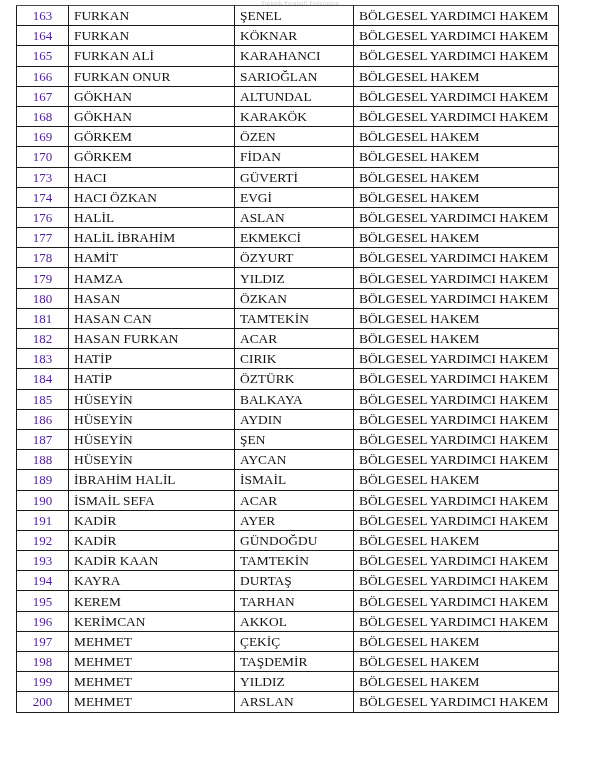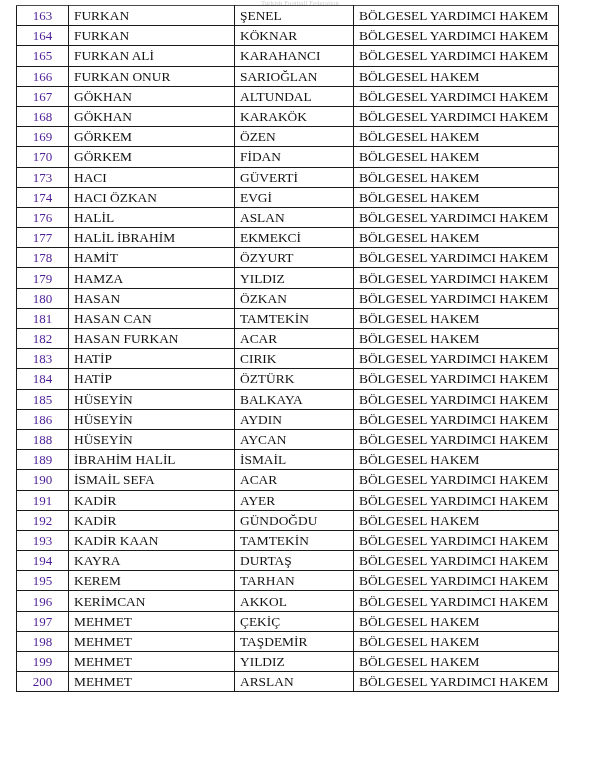--- a/index.html
+++ b/index.html
@@ -207,20 +207,26 @@
           <td>BALKAYA</td>
           <td>BÖLGESEL YARDIMCI HAKEM</td>
         </tr>
         <tr>
           <td class="num">186</td>
           <td>HÜSEYİN</td>
           <td>AYDIN</td>
           <td>BÖLGESEL YARDIMCI HAKEM</td>
         </tr>
         <tr>
+          <td class="num">187</td>
+          <td>HÜSEYİN</td>
+          <td>ŞEN</td>
+          <td>BÖLGESEL YARDIMCI HAKEM</td>
+        </tr>
+        <tr>
           <td class="num">188</td>
           <td>HÜSEYİN</td>
           <td>AYCAN</td>
           <td>BÖLGESEL YARDIMCI HAKEM</td>
         </tr>
         <tr>
           <td class="num">189</td>
           <td>İBRAHİM HALİL</td>
           <td>İSMAİL</td>
           <td>BÖLGESEL HAKEM</td>

